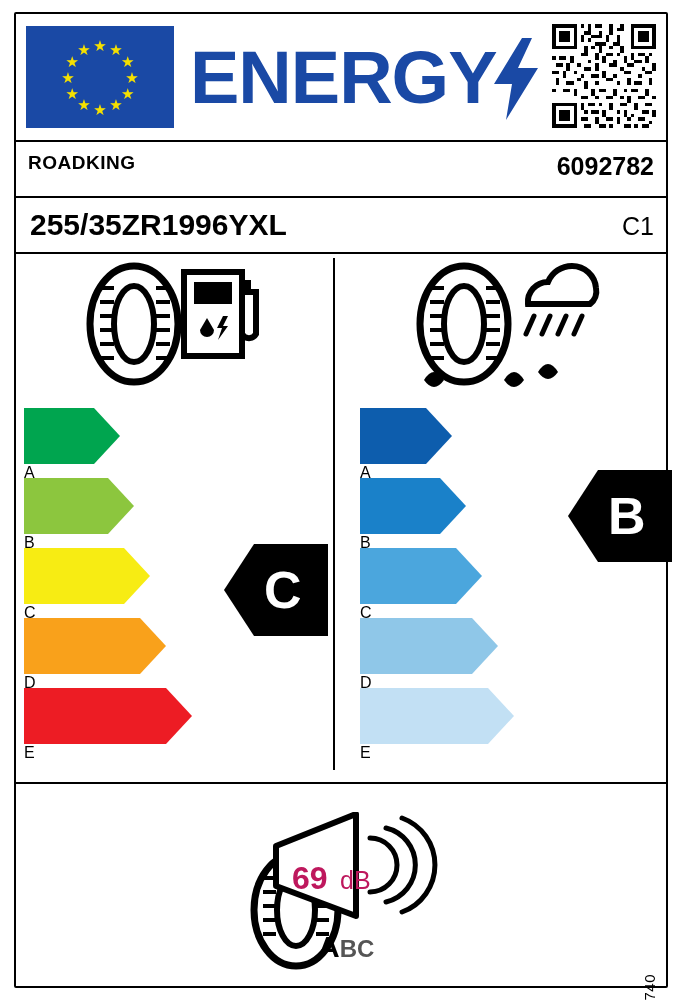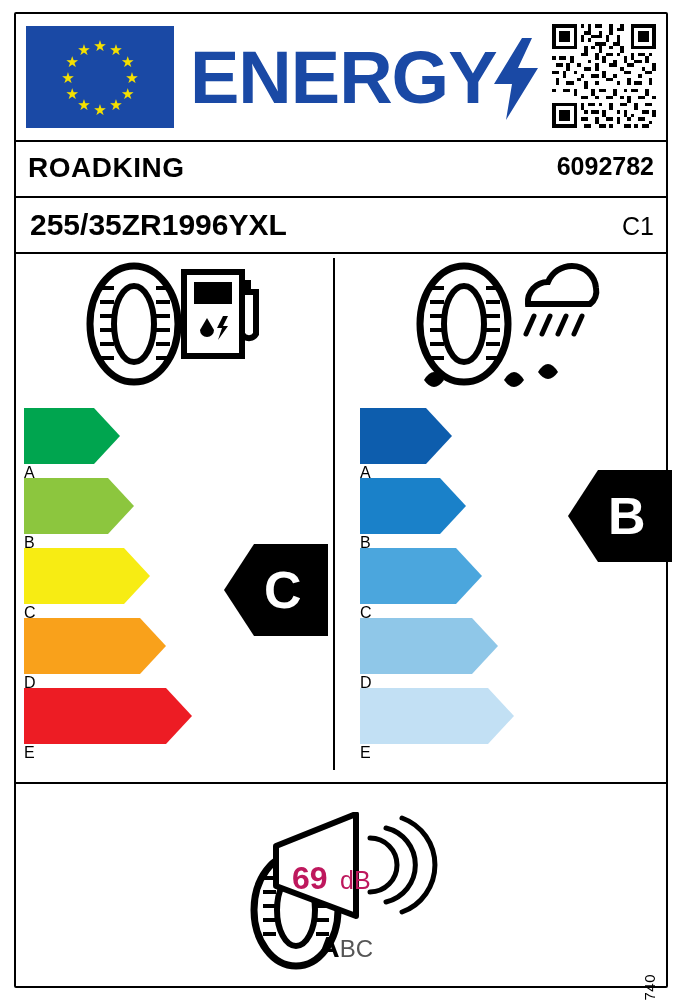--- a/index.html
+++ b/index.html
@@ -84,21 +84,21 @@
   }
   .hr1 { top: 140px; }
   .hr2 { top: 196px; }
   .hr3 { top: 252px; }
   .hr-mid-bottom { top: 782px; }
 
   .brand {
     position: absolute;
     left: 28px;
     top: 152px;
-    font-size: 28px;
+    font-size: 19px;
     font-weight: bold;
     letter-spacing: 0.5px;
   }
   .article {
     position: absolute;
     right: 28px;
     top: 152px;
     font-size: 25px;
     font-weight: bold;
     text-align: left;
@@ -192,21 +192,21 @@
   }
   .noise-class {
     position: absolute;
     left: 318px;
     top: 930px;
     font-size: 30px;
     font-weight: bold;
   }
   .noise-class .dim {
     font-size: 24px;
-    font-weight: normal;
+    font-weight: bold;
     color: #555;
   }
 
   .reg-date {
     position: absolute;
     right: 24px;
     bottom: 26px;
     font-size: 15px;
     transform: rotate(-90deg);
     transform-origin: bottom right;

